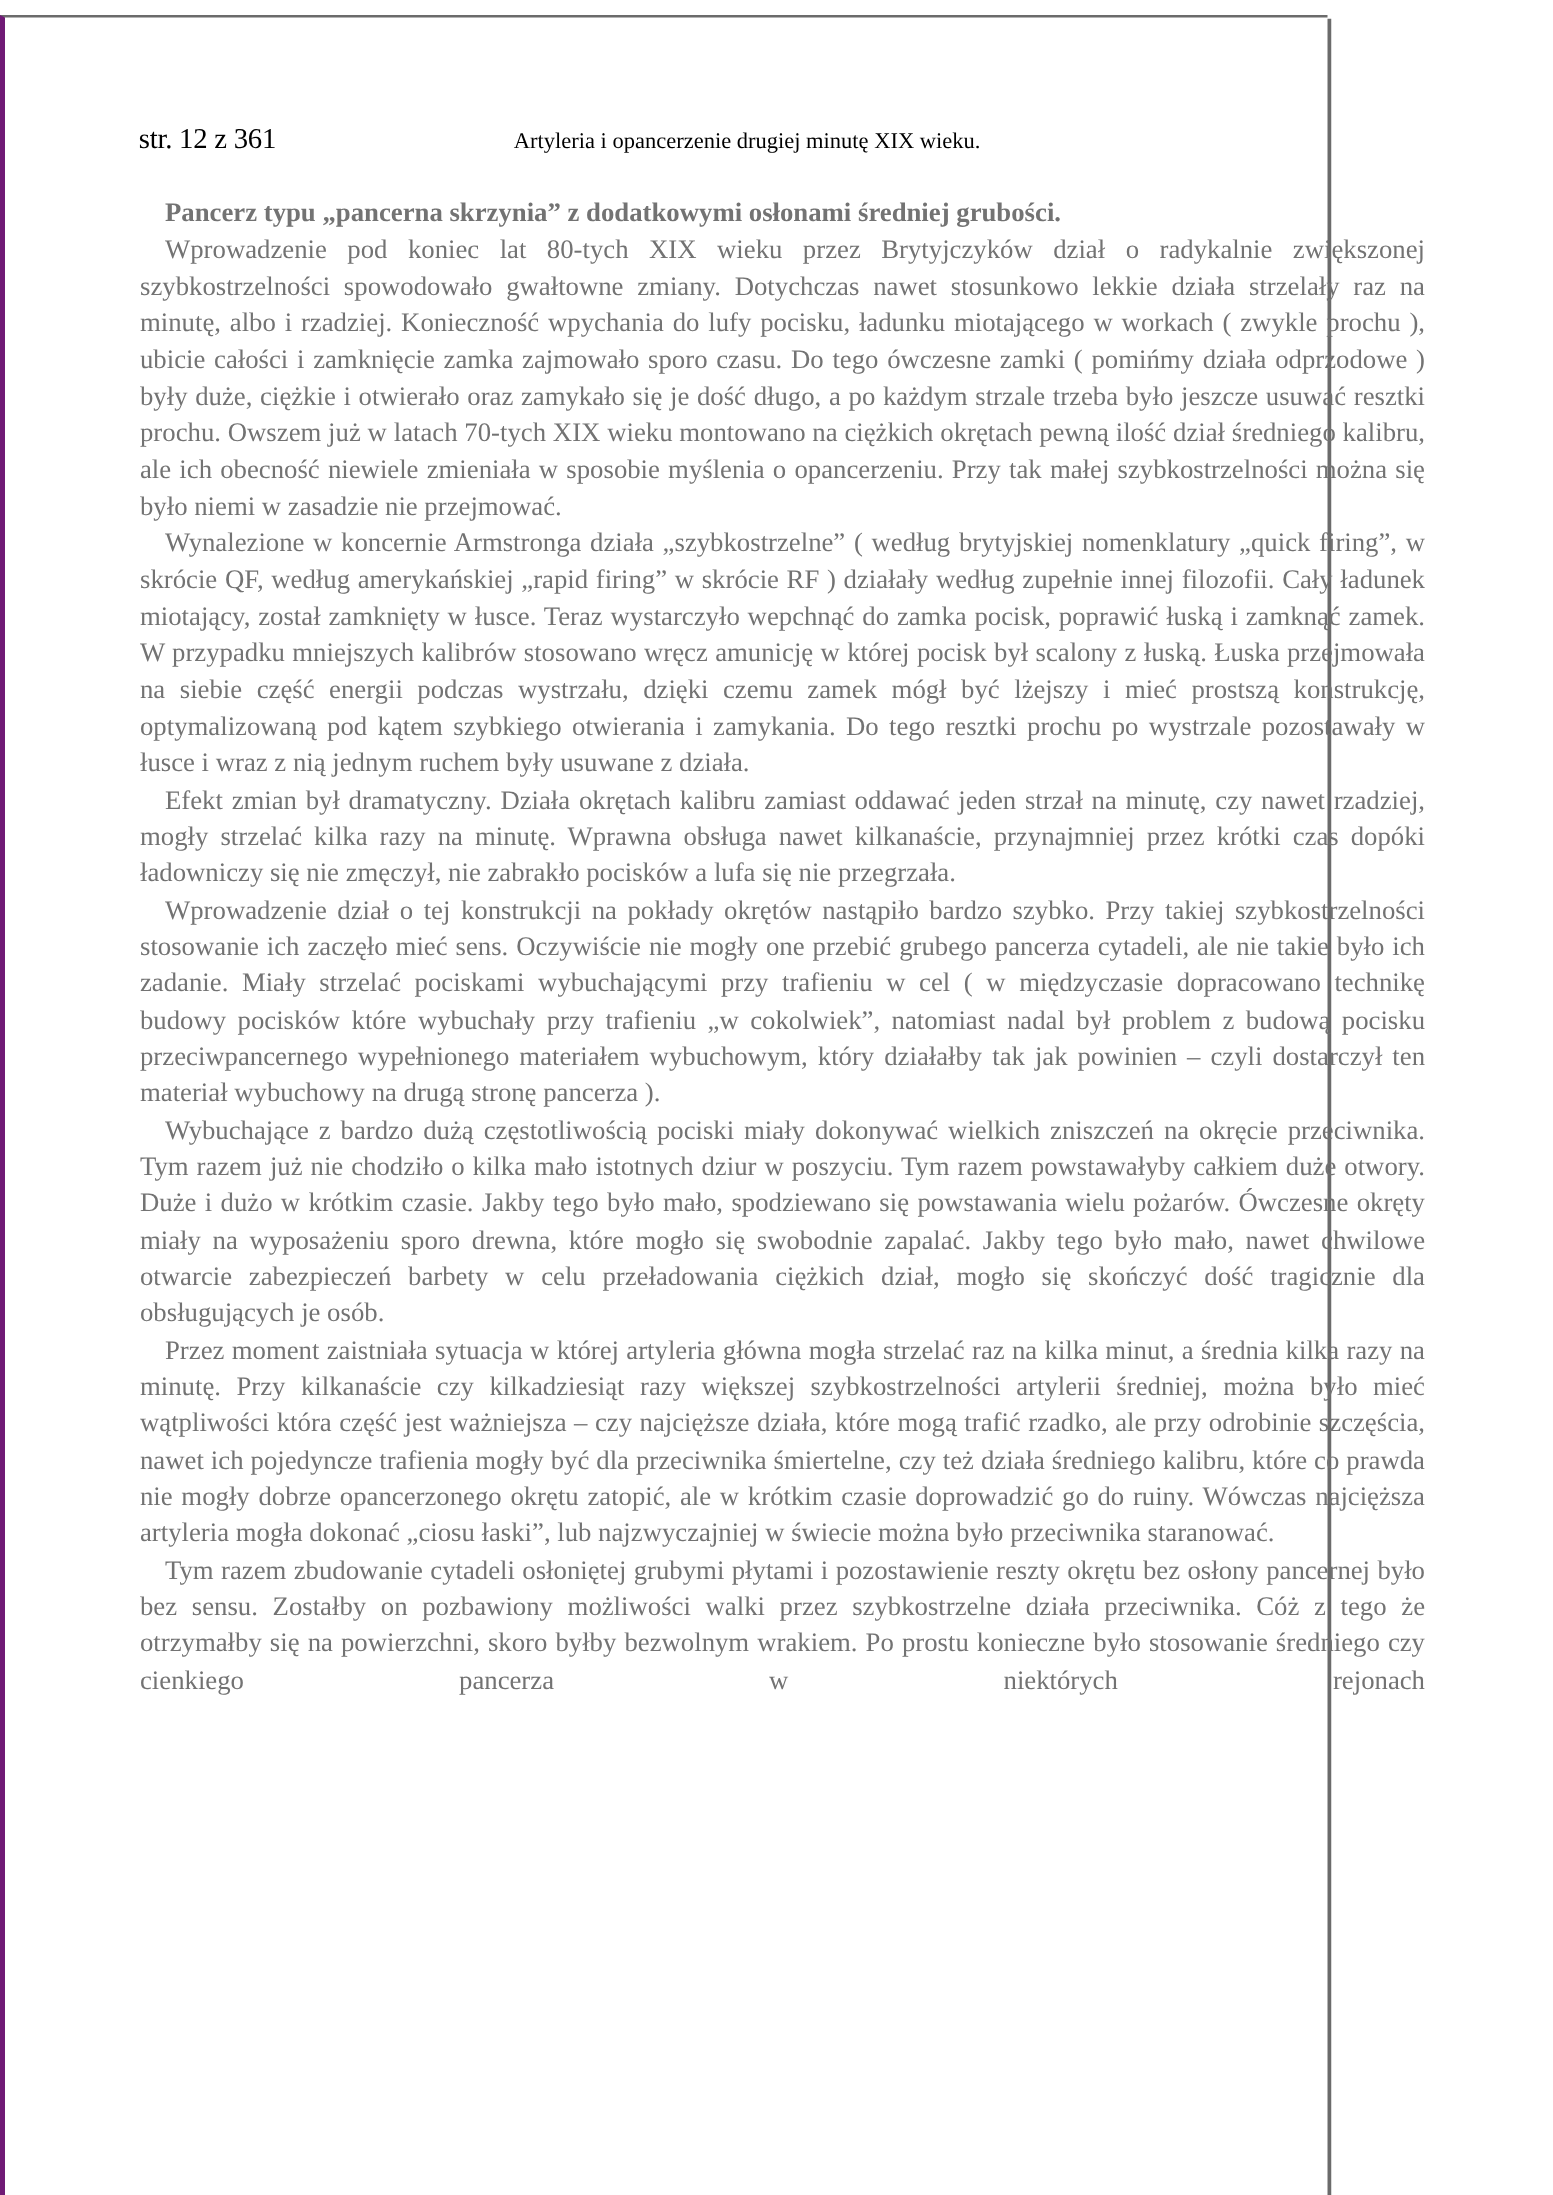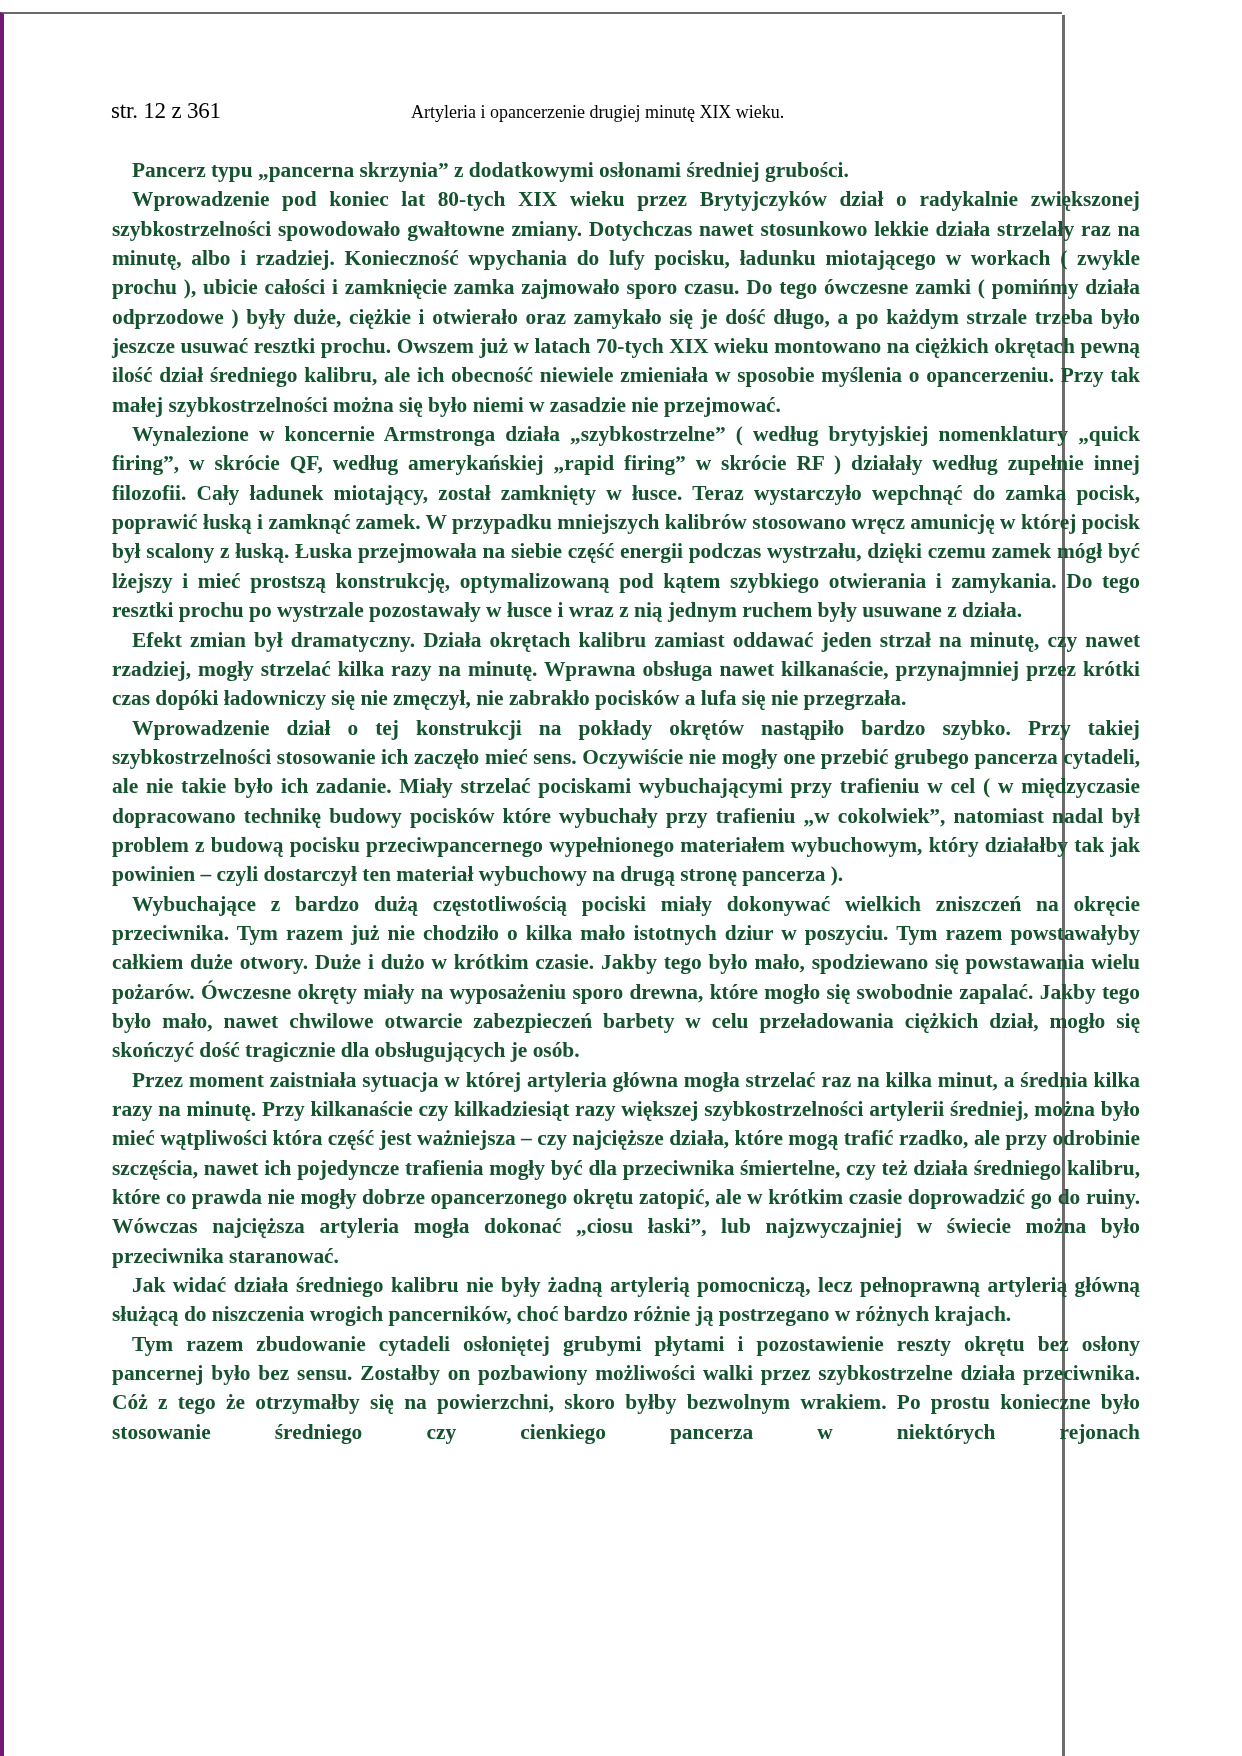--- a/index.html
+++ b/index.html
@@ -47,54 +47,52 @@
       left: 300px;
       top: 4px;
       font-size: 18px;
     }
     .content {
       position: absolute;
       left: 108px;
       top: 142px;
       width: 1028px;
       font-family: "Liberation Serif", "DejaVu Serif", serif;
-      color: #14532d;
+      color: #737373;
       font-size: 21.4px;
       line-height: 29.35px;
     }
     .section-heading {
       margin: 0;
       font-size: 21.4px;
       font-weight: bold;
       line-height: 29.35px;
       text-indent: 20px;
     }
     .para {
       margin: 0;
       text-align: justify;
       text-indent: 20px;
       hyphens: none;
-      font-weight: bold;
     }
   </style>
 </head>
 <body>
 
 <div class="page">
 
   <div class="header">
     <span class="page-number">str. 12 z 361</span>
     <span class="running-title">Artyleria i opancerzenie drugiej minutę XIX wieku.</span>
   </div>
 
   <div class="content">
     <h2 class="section-heading">Pancerz typu „pancerna skrzynia” z dodatkowymi osłonami średniej grubości.</h2>
     <p class="para">Wprowadzenie pod koniec lat 80-tych XIX wieku przez Brytyjczyków dział o radykalnie zwiększonej szybkostrzelności spowodowało gwałtowne zmiany. Dotychczas nawet stosunkowo lekkie działa strzelały raz na minutę, albo i rzadziej. Konieczność wpychania do lufy pocisku, ładunku miotającego w workach ( zwykle prochu ), ubicie całości i zamknięcie zamka zajmowało sporo czasu. Do tego ówczesne zamki ( pomińmy działa odprzodowe ) były duże, ciężkie i otwierało oraz zamykało się je dość długo, a po każdym strzale trzeba było jeszcze usuwać resztki prochu. Owszem już w latach 70-tych XIX wieku montowano na ciężkich okrętach pewną ilość dział średniego kalibru, ale ich obecność niewiele zmieniała w sposobie myślenia o opancerzeniu. Przy tak małej szybkostrzelności można się było niemi w zasadzie nie przejmować.</p>
     <p class="para">Wynalezione w koncernie Armstronga działa „szybkostrzelne” ( według brytyjskiej nomenklatury „quick firing”, w skrócie QF, według amerykańskiej „rapid firing” w skrócie RF ) działały według zupełnie innej filozofii. Cały ładunek miotający, został zamknięty w łusce. Teraz wystarczyło wepchnąć do zamka pocisk, poprawić łuską i zamknąć zamek. W przypadku mniejszych kalibrów stosowano wręcz amunicję w której pocisk był scalony z łuską. Łuska przejmowała na siebie część energii podczas wystrzału, dzięki czemu zamek mógł być lżejszy i mieć prostszą konstrukcję, optymalizowaną pod kątem szybkiego otwierania i zamykania. Do tego resztki prochu po wystrzale pozostawały w łusce i wraz z nią jednym ruchem były usuwane z działa.</p>
     <p class="para">Efekt zmian był dramatyczny. Działa okrętach kalibru zamiast oddawać jeden strzał na minutę, czy nawet rzadziej, mogły strzelać kilka razy na minutę. Wprawna obsługa nawet kilkanaście, przynajmniej przez krótki czas dopóki ładowniczy się nie zmęczył, nie zabrakło pocisków a lufa się nie przegrzała.</p>
     <p class="para">Wprowadzenie dział o tej konstrukcji na pokłady okrętów nastąpiło bardzo szybko. Przy takiej szybkostrzelności stosowanie ich zaczęło mieć sens. Oczywiście nie mogły one przebić grubego pancerza cytadeli, ale nie takie było ich zadanie. Miały strzelać pociskami wybuchającymi przy trafieniu w cel ( w międzyczasie dopracowano technikę budowy pocisków które wybuchały przy trafieniu „w cokolwiek”, natomiast nadal był problem z budową pocisku przeciwpancernego wypełnionego materiałem wybuchowym, który działałby tak jak powinien – czyli dostarczył ten materiał wybuchowy na drugą stronę pancerza ).</p>
     <p class="para">Wybuchające z bardzo dużą częstotliwością pociski miały dokonywać wielkich zniszczeń na okręcie przeciwnika. Tym razem już nie chodziło o kilka mało istotnych dziur w poszyciu. Tym razem powstawałyby całkiem duże otwory. Duże i dużo w krótkim czasie. Jakby tego było mało, spodziewano się powstawania wielu pożarów. Ówczesne okręty miały na wyposażeniu sporo drewna, które mogło się swobodnie zapalać. Jakby tego było mało, nawet chwilowe otwarcie zabezpieczeń barbety w celu przeładowania ciężkich dział, mogło się skończyć dość tragicznie dla obsługujących je osób.</p>
     <p class="para">Przez moment zaistniała sytuacja w której artyleria główna mogła strzelać raz na kilka minut, a średnia kilka razy na minutę. Przy kilkanaście czy kilkadziesiąt razy większej szybkostrzelności artylerii średniej, można było mieć wątpliwości która część jest ważniejsza – czy najcięższe działa, które mogą trafić rzadko, ale przy odrobinie szczęścia, nawet ich pojedyncze trafienia mogły być dla przeciwnika śmiertelne, czy też działa średniego kalibru, które co prawda nie mogły dobrze opancerzonego okrętu zatopić, ale w krótkim czasie doprowadzić go do ruiny. Wówczas najcięższa artyleria mogła dokonać „ciosu łaski”, lub najzwyczajniej w świecie można było przeciwnika staranować.</p>
-    <p class="para">Jak widać działa średniego kalibru nie były żadną artylerią pomocniczą, lecz pełnoprawną artylerią główną służącą do niszczenia wrogich pancerników, choć bardzo różnie ją postrzegano w różnych krajach.</p>
     <p class="para" style="text-align-last: justify;">Tym razem zbudowanie cytadeli osłoniętej grubymi płytami i pozostawienie reszty okrętu bez osłony pancernej było bez sensu. Zostałby on pozbawiony możliwości walki przez szybkostrzelne działa przeciwnika. Cóż z tego że otrzymałby się na powierzchni, skoro byłby bezwolnym wrakiem. Po prostu konieczne było stosowanie średniego czy cienkiego pancerza w niektórych rejonach</p>
   </div>
 
 </div>
 
 </body></html>

